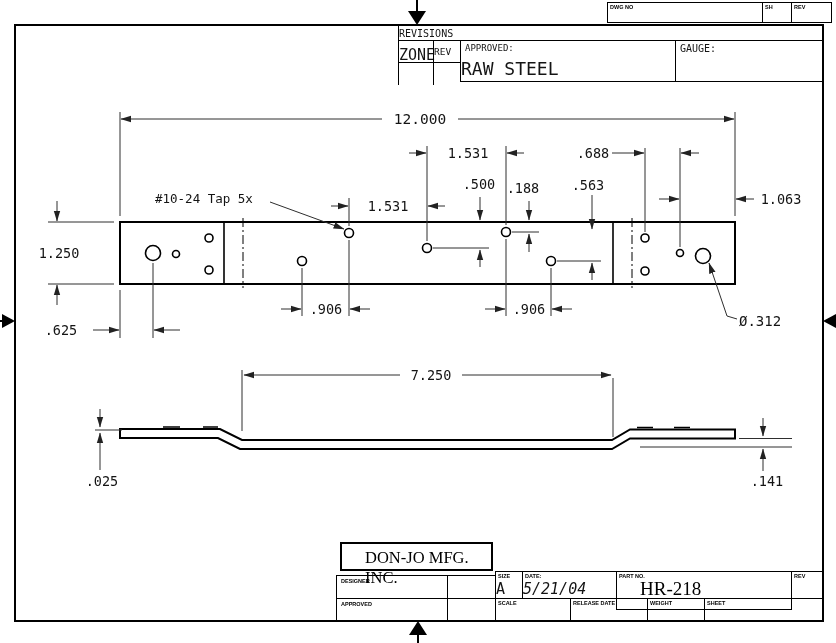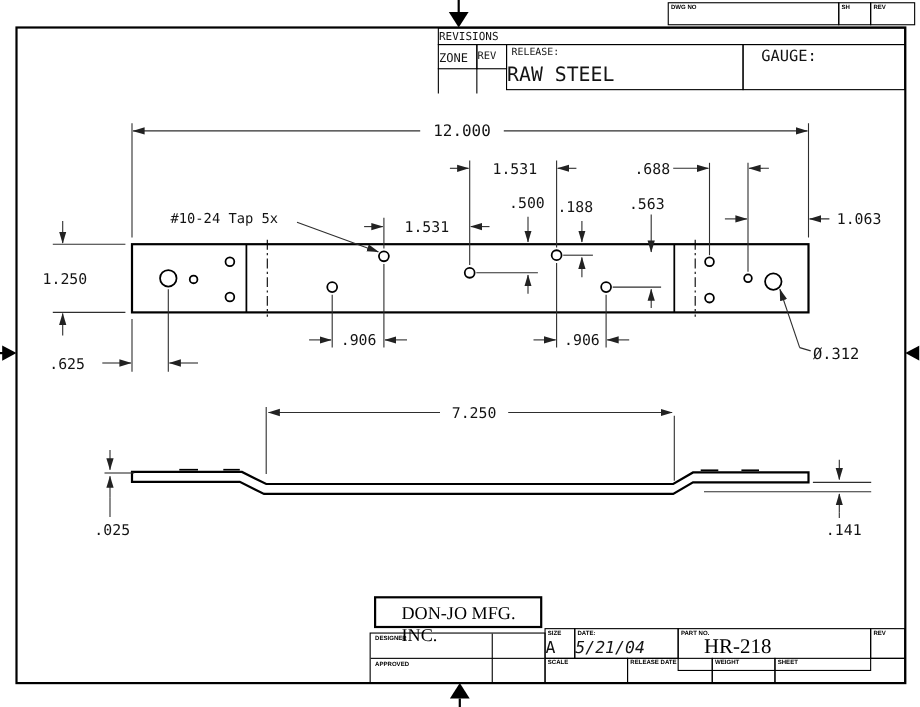--- a/index.html
+++ b/index.html
@@ -169,33 +169,33 @@
     <div class="cell" style="left:791px;top:2px;width:41px;height:21px;">
       <span class="lbl">REV</span>
     </div>
   </div>
 
   <div style="position:absolute;left:398px;top:25px;width:425px;height:60px;">
     <div class="cell" style="left:0;top:0;width:425px;height:16px;">
       <div class="centered cad" style="top:2px;font-size:10px;">REVISIONS</div>
     </div>
     <div class="cell" style="left:0;top:15px;width:36px;height:23px;">
-      <div class="centered cad" style="top:5px;font-size:11px;">ZONE</div>
+      <div class="centered cad" style="top:5px;font-size:15px;">ZONE</div>
     </div>
     <div class="cell" style="left:35px;top:15px;width:28px;height:23px;">
       <div class="centered cad" style="top:5px;font-size:9.5px;">REV</div>
     </div>
     <div class="vstub" style="left:0;top:37px;height:23px;"></div>
     <div class="vstub" style="left:35px;top:37px;height:23px;"></div>
     <div class="cell" style="left:62px;top:15px;width:216px;height:42px;">
-      <span class="cad" style="position:absolute;top:2px;left:4px;font-size:9px;">RELEASE:</span>
+      <span class="cad" style="position:absolute;top:2px;left:4px;font-size:9px;">APPROVED:</span>
       <div class="centered cad" style="top:17px;font-size:18px;">RAW STEEL</div>
     </div>
     <div class="cell" style="left:277px;top:15px;width:148px;height:42px;">
-      <span class="cad" style="position:absolute;top:2px;left:16px;font-size:14px;">GAUGE:</span>
+      <span class="cad" style="position:absolute;top:2px;left:4px;font-size:10px;">GAUGE:</span>
     </div>
   </div>
 
   <div style="position:absolute;left:336px;top:542px;width:487px;height:79px;">
     <div style="position:absolute;left:4px;top:0;width:153px;height:29px;border:2px solid #000;box-sizing:border-box;">
       <div class="centered serif" style="top:4px;font-size:16.5px;">DON-JO MFG. INC.</div>
     </div>
 
     <div class="cell" style="left:0;top:33px;width:160px;height:46px;">
       <div class="vstub" style="left:110px;top:0;height:45px;"></div>

